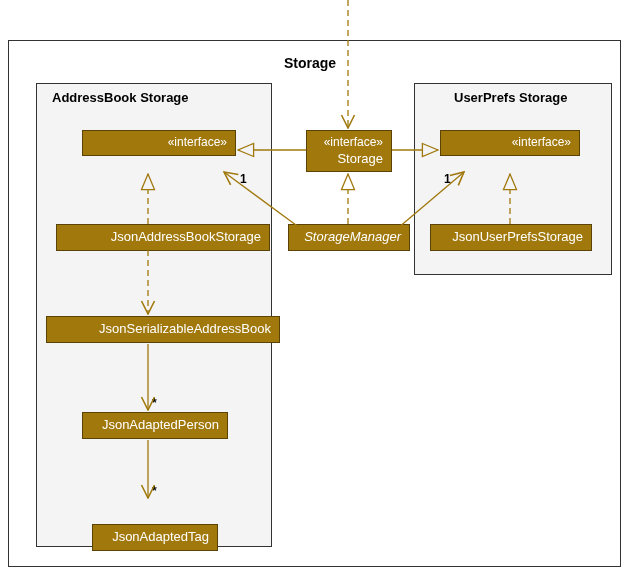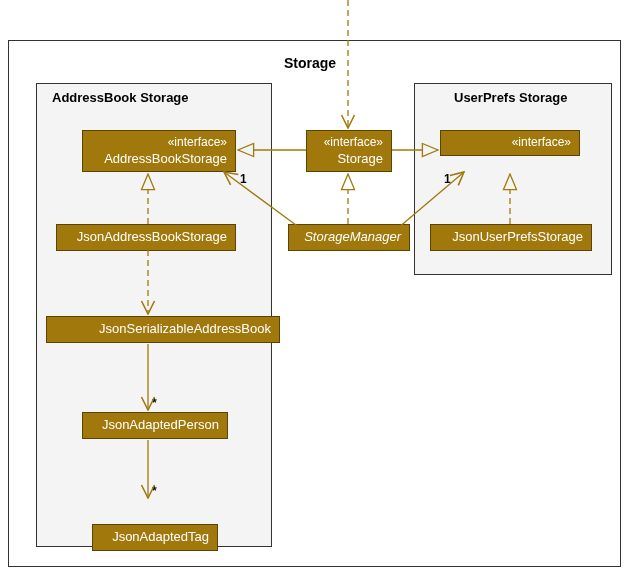--- a/index.html
+++ b/index.html
@@ -72,32 +72,31 @@
 <div class="inner-frame" style="left:414px; top:83px; width:196px; height:190px;"></div>
 <div class="frame-title" style="left:454px; top:90px; font-size:13px;">UserPrefs Storage</div>
 
 <div class="class-box" style="left:306px; top:130px; width:86px;">
   <div class="stereotype">«interface»</div>
   <div>Storage</div>
 </div>
 
 <div class="class-box" style="left:82px; top:130px; width:154px;">
   <div class="stereotype">«interface»</div>
-  <div>AddressBookStorage</div>
 </div>
 
 <div class="class-box" style="left:440px; top:130px; width:140px;">
   <div class="stereotype">«interface»</div>
 </div>
 
 <div class="class-box" style="left:288px; top:224px; width:122px;font-style:italic;">
   <div>StorageManager</div>
 </div>
 
-<div class="class-box" style="left:56px; top:224px; width:180px;">
+<div class="class-box" style="left:56px; top:224px; width:214px;">
   <div>JsonAddressBookStorage</div>
 </div>
 
 <div class="class-box" style="left:430px; top:224px; width:162px;">
   <div>JsonUserPrefsStorage</div>
 </div>
 
 <div class="class-box" style="left:46px; top:316px; width:234px;">
   <div>JsonSerializableAddressBook</div>
 </div>

